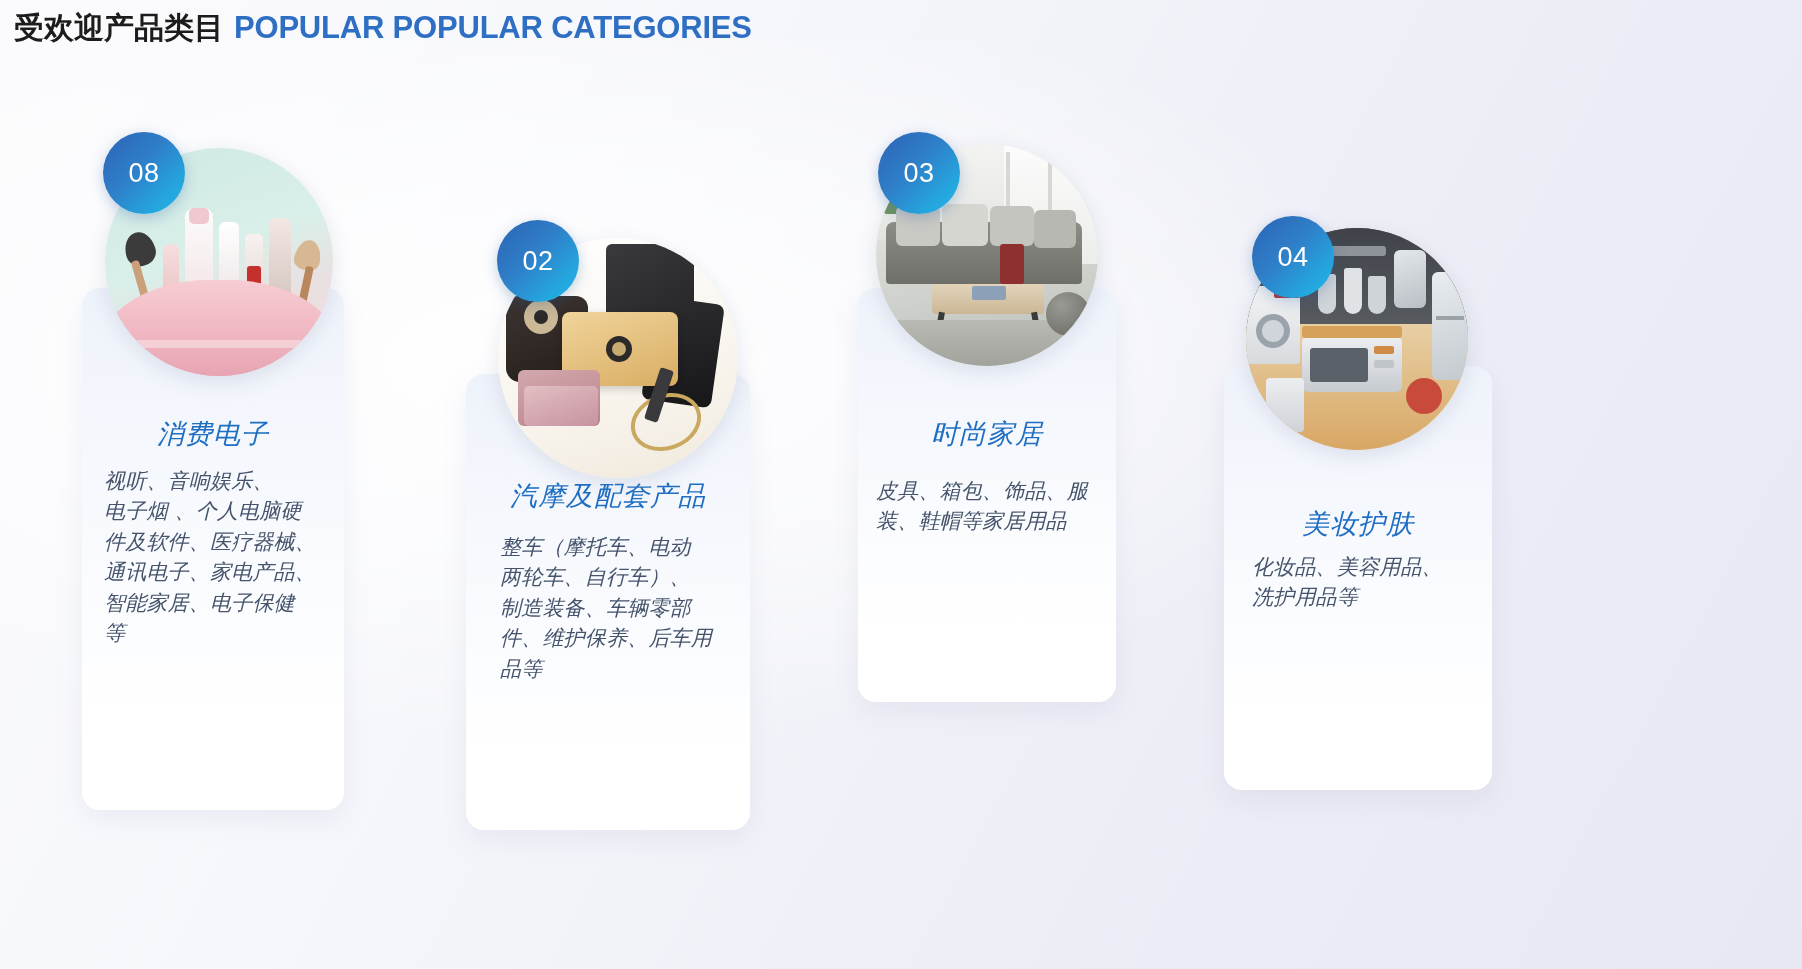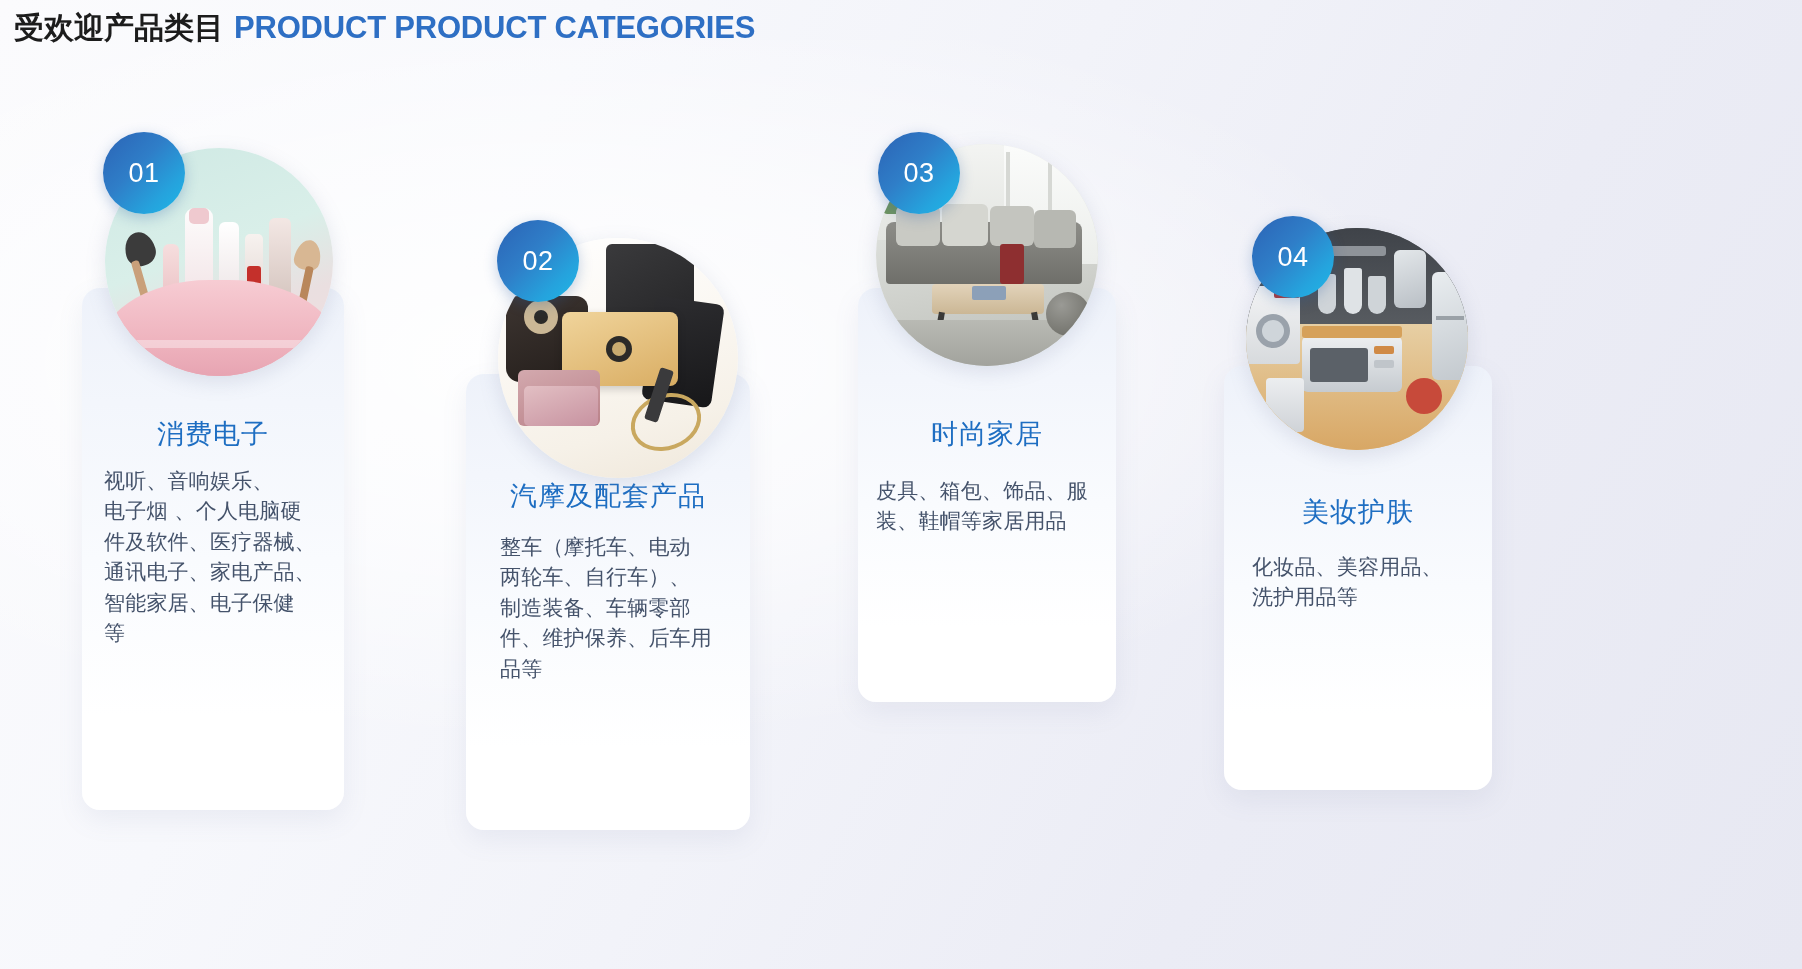--- a/index.html
+++ b/index.html
@@ -53,20 +53,21 @@
     font-family: "Liberation Sans", sans-serif;
   }
 
   
   .card {
     position: absolute;
     border-radius: 18px;
     background: linear-gradient(180deg, #eef2fa 0%, #f3f6fc 22%, #f9fbfe 52%, #ffffff 82%, #ffffff 100%);
     box-shadow: 0 10px 26px rgba(120,130,165,0.10);
     overflow: visible;
+    font-style: italic;
   }
 
   .card-title {
     position: absolute;
     left: 0;
     right: 0;
     text-align: center;
     font-size: 27px;
     color: #1e6ec2;
     font-family: "DejaVu Sans", "Liberation Sans", sans-serif;
@@ -133,21 +134,21 @@
     z-index: 6;
   }
 </style>
 </head>
 <body>
 
 <div class="bg-glow"></div>
 
 <div class="page-header">
   <span class="title-cn">受欢迎产品类目</span>
-  <span class="title-en">PRODUCT PRODUCT CATEGORIES</span>
+  <span class="title-en">POPULAR POPULAR CATEGORIES</span>
 </div>
 
 <div class="card" style="left:82px; top:288px; width:262px; height:522px;">
   <div class="card-title" style="top:128px;">消费电子</div>
   <div class="card-body" style="left:22px; top:178px; width:238px;">视听、音响娱乐、
 电子烟 、个人电脑硬
 件及软件、医疗器械、
 通讯电子、家电产品、
 智能家居、电子保健
 等</div>
@@ -165,21 +166,21 @@
     <div class="shape" style="left:140px; top:86px; width:18px; height:86px; background:linear-gradient(180deg,#f7f2ef,#ddd0cc); border-radius:5px;"></div>
     <div class="shape" style="left:142px; top:118px; width:14px; height:34px; background:#c4302b; border-radius:3px;"></div>
     <div class="shape" style="left:164px; top:70px; width:22px; height:100px; background:linear-gradient(180deg,#f3e7e4,#cfbfb8); border-radius:6px;"></div>
     <div class="shape" style="left:190px; top:92px; width:26px; height:30px; background:#d8b793; border-radius:50% 50% 40% 40%/70% 70% 30% 30%; transform:rotate(12deg);"></div>
     <div class="shape" style="left:196px; top:118px; width:8px; height:48px; background:#b9875b; border-radius:3px; transform:rotate(12deg);"></div>
 
     <div class="shape" style="left:-10px; bottom:-12px; width:248px; height:108px; background:linear-gradient(180deg,#f7ccd3 0%,#eeb2bd 60%,#e49fae 100%); border-radius:46% 46% 36% 36%/72% 72% 28% 28%;"></div>
     <div class="shape" style="left:26px; bottom:28px; width:178px; height:8px; background:rgba(255,255,255,0.38); border-radius:4px;"></div>
   </div>
 </div>
-<div class="badge" style="left:103px; top:132px;">01</div>
+<div class="badge" style="left:103px; top:132px;">08</div>
 
 <div class="card" style="left:466px; top:374px; width:284px; height:456px;">
   <div class="card-title" style="top:104px;">汽摩及配套产品</div>
   <div class="card-body" style="left:34px; top:158px; width:238px;">整车（摩托车、电动
 两轮车、自行车）、
 制造装备、车辆零部
 件、维护保养、后车用
 品等</div>
 </div>
 
@@ -225,21 +226,21 @@
     <div class="shape" style="left:60px; top:168px; width:6px; height:34px; background:#3a3a38; transform:rotate(10deg);"></div>
     <div class="shape" style="left:158px; top:168px; width:6px; height:34px; background:#3a3a38; transform:rotate(-10deg);"></div>
     <div class="shape" style="left:96px; top:142px; width:34px; height:14px; background:#8ca0b8; border-radius:2px;"></div>
     <div class="shape" style="left:6px; top:176px; width:210px; height:46px; background:linear-gradient(180deg,#b9bab4,#a2a39d);"></div>
     <div class="shape" style="left:170px; top:148px; width:44px; height:44px; background:radial-gradient(circle at 35% 30%,#9a9a95,#66665f); border-radius:50%;"></div>
   </div>
 </div>
 <div class="badge" style="left:878px; top:132px;">03</div>
 
 <div class="card" style="left:1224px; top:366px; width:268px; height:424px;">
-  <div class="card-title" style="top:128px;">美妆护肤</div>
+  <div class="card-title" style="top:140px;">美妆护肤</div>
   <div class="card-body" style="left:28px; top:186px; width:238px;">化妆品、美容用品、
 洗护用品等</div>
 </div>
 
 <div class="photo ph4" style="left:1246px; top:228px; width:222px; height:222px;">
   <div class="ph-inner">
     <div class="shape" style="left:0; top:0; width:222px; height:104px; background:linear-gradient(180deg,#3f4349,#595d62);"></div>
     <div class="shape" style="left:0; top:96px; width:222px; height:126px; background:linear-gradient(180deg,#e7cfa4,#d8a765);"></div>
     <div class="shape" style="left:0; top:58px; width:54px; height:78px; background:linear-gradient(180deg,#f3f4f5,#d7dadd); border-radius:4px;"></div>
     <div class="shape" style="left:10px; top:86px; width:34px; height:34px; background:#9aa2ab; border-radius:50%;"></div>

